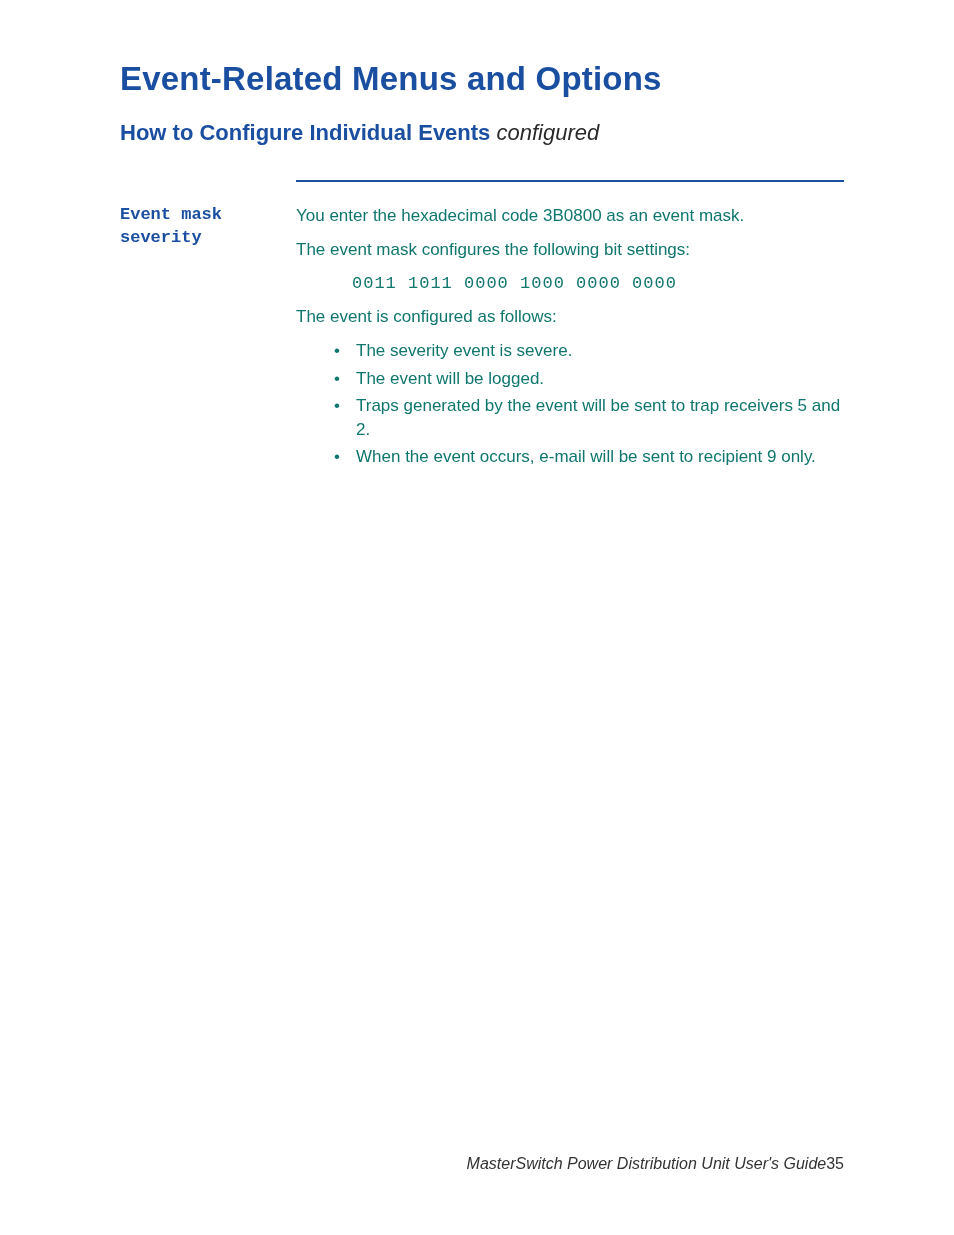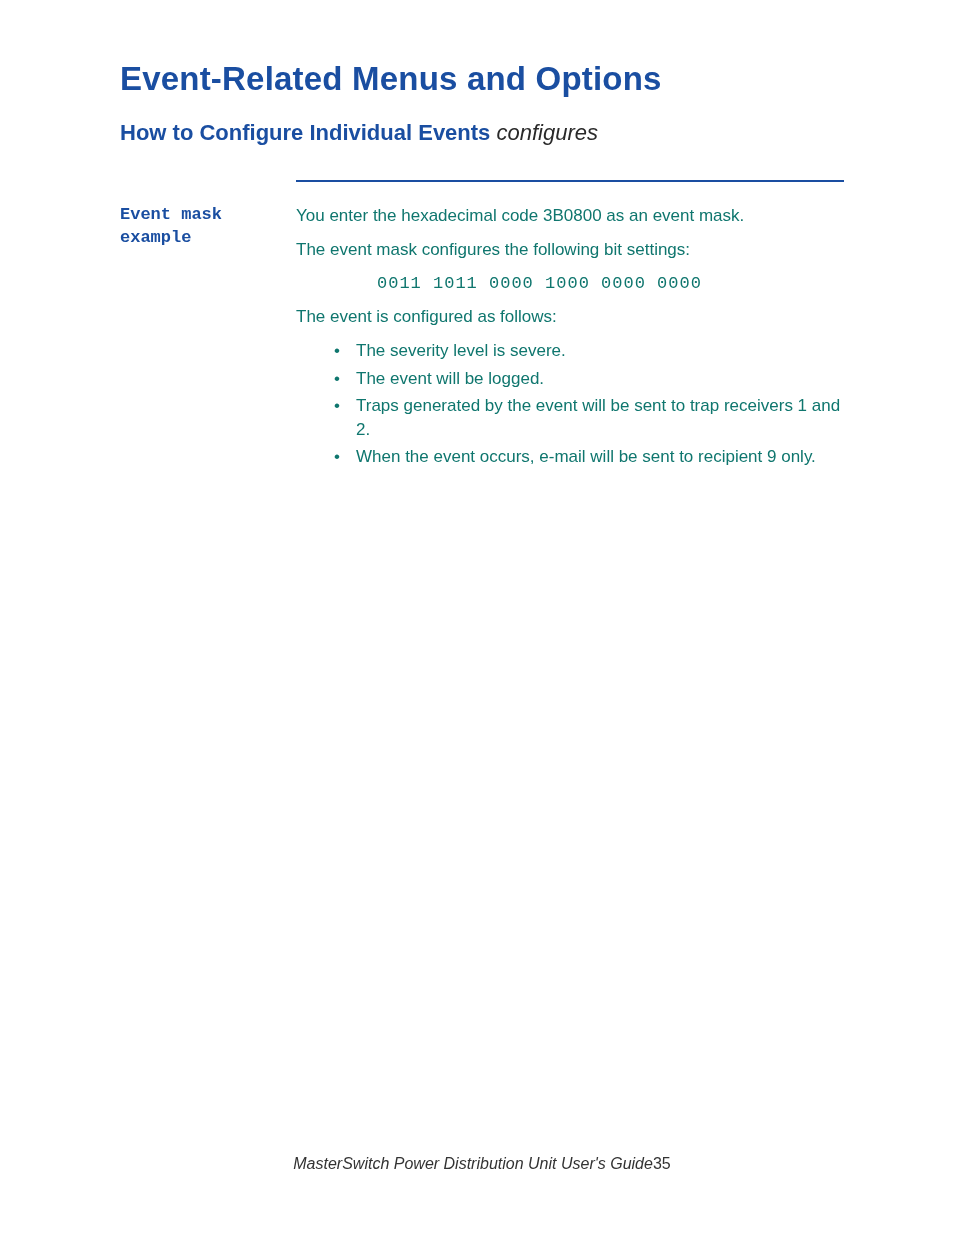--- a/index.html
+++ b/index.html
@@ -56,21 +56,21 @@
     flex: 1;
     font-size: 17px;
     color: #0f766e;
     line-height: 1.4;
   }
   .body p { margin-bottom: 10px; }
   .mono {
     font-family: "Courier New", monospace;
     letter-spacing: 1px;
     display: block;
-    margin: 2px 0 10px 81px;
+    margin: 2px 0 10px 56px;
   }
   ul.bullets {
     list-style: none;
     margin-left: 38px;
     margin-top: 4px;
   }
   ul.bullets li {
     position: relative;
     padding-left: 22px;
     margin-bottom: 4px;
@@ -82,56 +82,56 @@
     left: 0;
     top: 0;
     font-size: 17px;
   }
   .footer {
     position: absolute;
     bottom: 62px;
     left: 120px;
     right: 110px;
     display: flex;
-    justify-content: center;
+    justify-content: flex-end;
     font-size: 16px;
     color: #333;
     font-style: italic;
   }
   .footer .pagenum { font-style: normal; }
 </style>
 </head>
 <body>
 
 <div class="page">
 
   <h1 class="chapter-title">Event-Related Menus and Options</h1>
 
   <div class="section-row">
-    <span>How to Configure Individual Events</span><span class="continued"> configures</span>
+    <span>How to Configure Individual Events</span><span class="continued"> configured</span>
   </div>
 
   <div class="rule-wrap">
     <div class="rule"></div>
   </div>
 
   <div class="content-row">
     <div class="margin-label">
       <div>Event mask</div>
-      <div>example</div>
+      <div>severity</div>
     </div>
     <div class="body">
       <p>You enter the hexadecimal code 3B0800 as an event mask.</p>
       <p>The event mask configures the following bit settings:</p>
       <span class="mono">0011 1011 0000 1000 0000 0000</span>
       <p>The event is configured as follows:</p>
       <ul class="bullets">
-        <li>The severity level is severe.</li>
+        <li>The severity event is severe.</li>
         <li>The event will be logged.</li>
-        <li>Traps generated by the event will be sent to trap receivers 1 and 2.</li>
+        <li>Traps generated by the event will be sent to trap receivers 5 and 2.</li>
         <li>When the event occurs, e-mail will be sent to recipient 9 only.</li>
       </ul>
     </div>
   </div>
 
   <div class="footer">
     <span>MasterSwitch Power Distribution Unit User's Guide</span>
     <span class="pagenum">35</span>
   </div>
 

